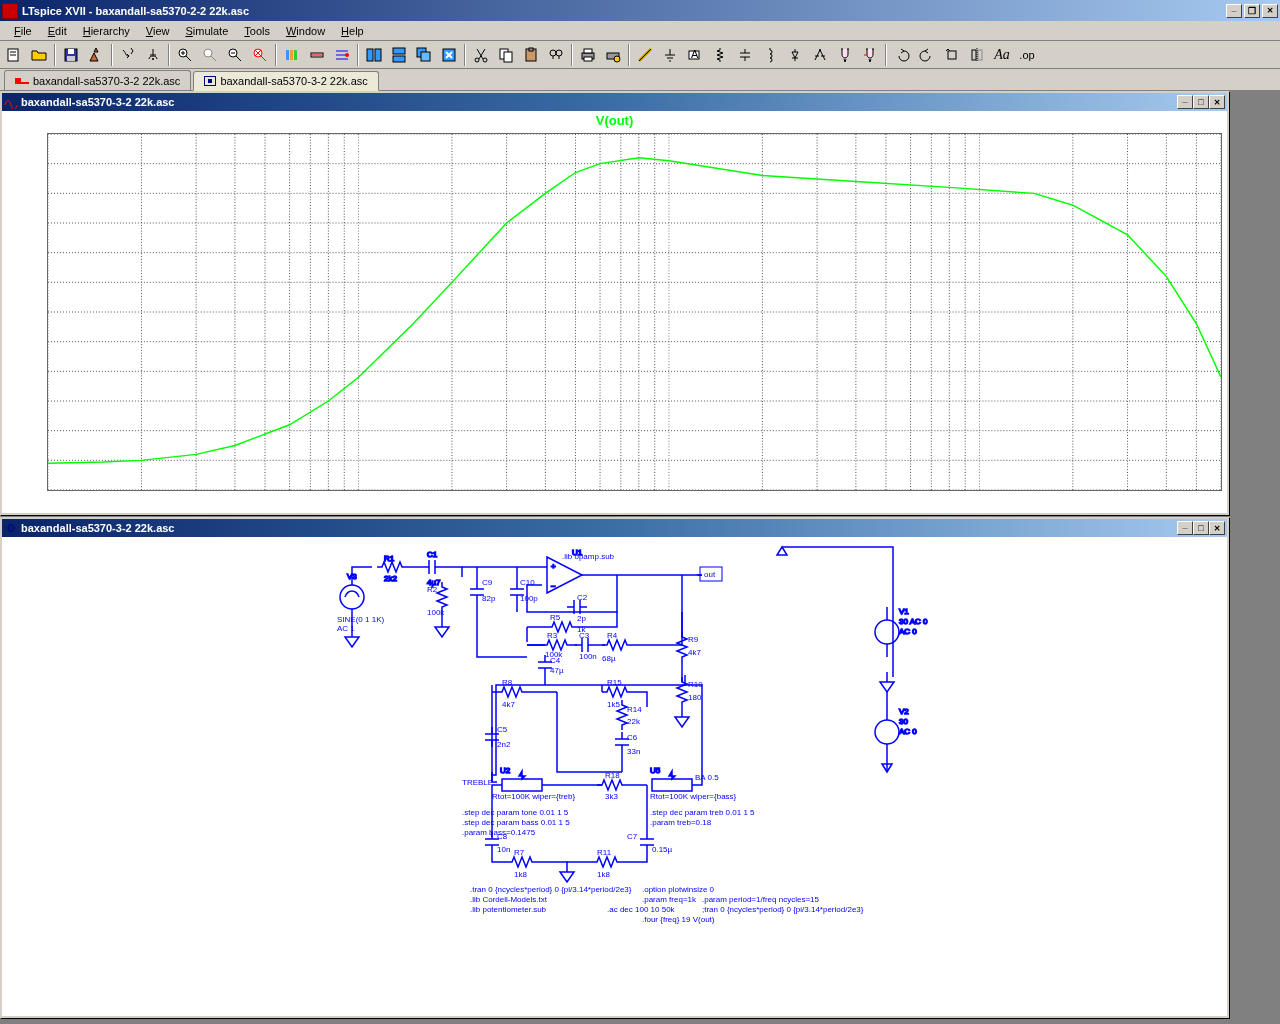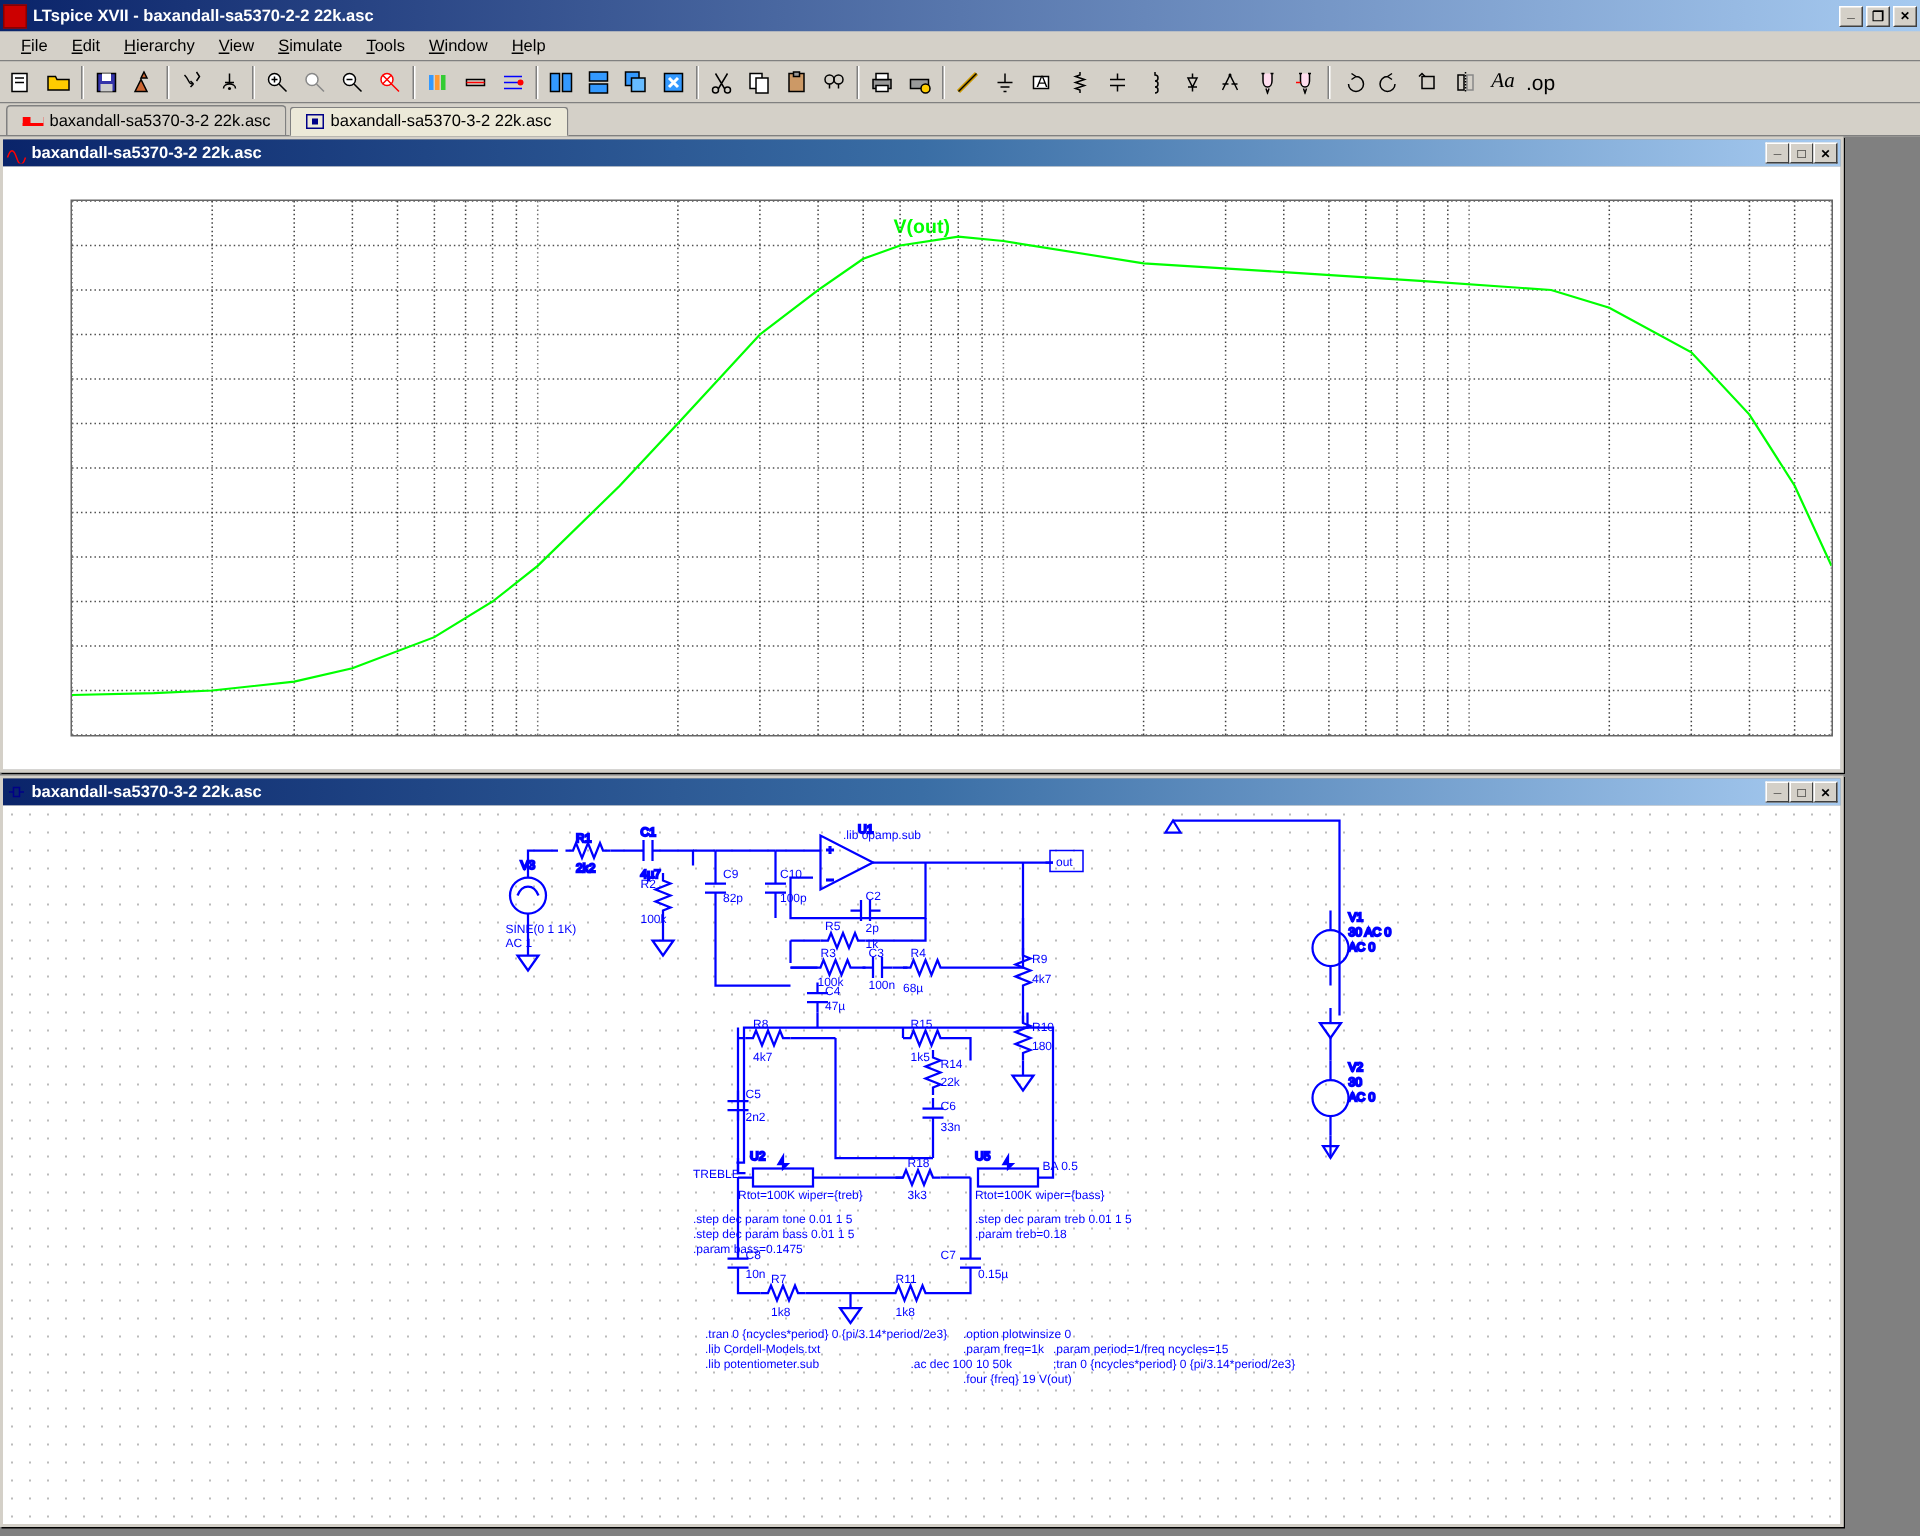--- a/index.html
+++ b/index.html
@@ -42,21 +42,21 @@
 
 .childwin { position:absolute; border:2px solid #d4d0c8; box-shadow:1px 1px 0 #000; display:flex; flex-direction:column; }
 .childwin .ctitle { height:18px; background:linear-gradient(90deg,#0a246a,#3a6ea5,#a6caf0); color:#fff; display:flex; align-items:center; padding:0 2px; font-size:11px; }
 .childwin .ctitle .cicon { width:14px; height:14px; margin-right:3px; display:inline-block;}
 .childwin .ctitle .tspan { flex:1; font-weight:bold; }
 .childwin .cbody { flex:1; background:#fff; position:relative; overflow:hidden; }
 
 
 .plotbody { background:#000; }
 .plotarea { position:absolute; left:45px; top:22px; right:5px; bottom:22px; border:1px solid #666; }
-.plottitle { position:absolute; top:2px; left:0; right:0; text-align:center; color:#0f0; font-weight:bold; font-size:13px;margin-top:30px;}
+.plottitle { position:absolute; top:2px; left:0; right:0; text-align:center; color:#0f0; font-weight:bold; font-size:13px;}
 .yticks { position:absolute; left:0; top:22px; bottom:22px; width:45px; }
 .ytick { position:absolute; right:2px; color:#fff; font-size:11px; transform:translateY(-50%);}
 .xticks { position:absolute; left:45px; right:5px; bottom:0; height:20px; }
 .xtick { position:absolute; top:2px; color:#fff; font-size:11px; transform:translateX(-50%);}
 
 
 .schembody { background:#fefefe; position:relative; }
 .dotgrid { position:absolute; inset:0; background-image: radial-gradient(circle, #bbb 0.6px, transparent 0.6px); background-size:12px 12px; }
 .schemsvg { position:absolute; inset:0; }
 .comp-label { font-size:8px; fill:#00f; font-family:Arial; }
@@ -313,21 +313,21 @@
       <svg viewBox="0 0 16 16">
         <rect x="3" y="3" width="4" height="10" fill="none" stroke="#000"></rect>
         <rect x="9" y="3" width="4" height="10" fill="none" stroke="#888"></rect>
         <path d="M8 1v14" stroke="#000" stroke-dasharray="1"></path>
       </svg>
     </div>
   <div class="tbtn">
       <span style="font-style:italic;font-family:serif;font-size:14px">Aa</span>
     </div>
   <div class="tbtn">
-      <span style="font-size:14px">.op</span>
+      <span style="font-size:11px">.op</span>
     </div>
 </div>
 
 <div class="tabsrow">
   <div class="doctab">
     <span class="tabicon wave"></span>
     <span>baxandall-sa5370-3-2 22k.asc</span>
   </div>
   <div class="doctab active">
     <span class="tabicon schem"></span>

